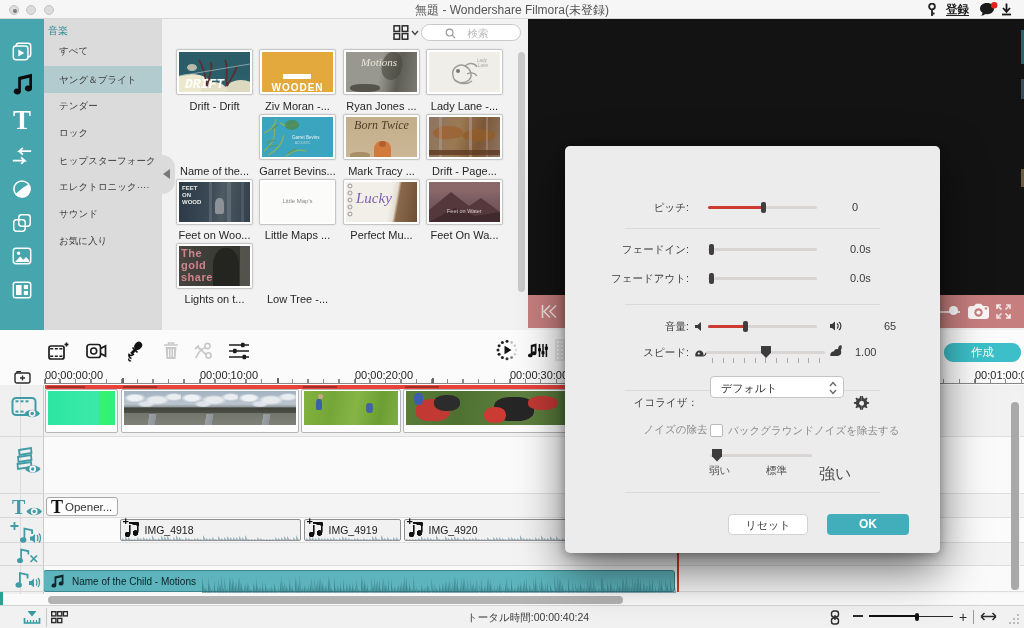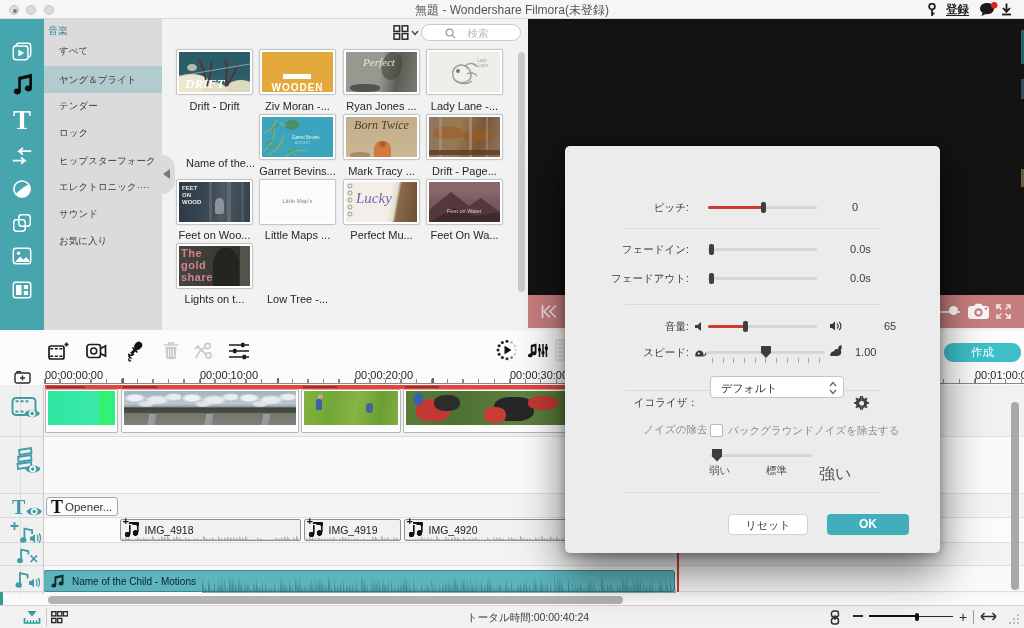--- a/index.html
+++ b/index.html
@@ -190,33 +190,33 @@
     <div class="thumb" style="left:14px;top:30px;">
         <div class="im" style="background:linear-gradient(#2b5d69 55%,#356771);">
       <div style="position:absolute;left:-10px;bottom:-10px;width:44px;height:28px;background:#ece8ce;border-radius:50%;"></div>
       <div style="position:absolute;right:-8px;bottom:-12px;width:34px;height:24px;background:#ddd9c1;border-radius:50%;"></div>
       <div style="position:absolute;left:22px;bottom:-8px;width:26px;height:18px;background:#e3dfc7;border-radius:50%;"></div>
       <div style="position:absolute;left:8px;top:12px;width:10px;height:7px;background:#d8d4bc;border-radius:50%;opacity:.8;"></div>
       <svg style="position:absolute;left:0;top:0;width:71px;height:40px;" viewBox="0 0 71 40">
             <path d="M28 34 C26 22 24 14 20 8 M28 34 C30 24 34 18 32 10 M48 34 C46 24 50 16 46 8 M48 34 C52 26 56 22 58 14" stroke="#5a2e30" stroke-width="1.8" fill="none"></path>
             <path d="M0 24 L71 12" stroke="#9ab4b8" stroke-width="0.8"></path>
           </svg>
-      <div style="position:absolute;left:6px;bottom:0px;font-family:Liberation Serif, serif;font-style:italic;font-weight:bold;font-size:13px;color:#fff;">DRIFT</div>
+      <div style="position:absolute;left:6px;bottom:0px;font-family:Liberation Mono, monospace;font-style:italic;font-weight:bold;font-size:13px;color:#fff;">DRIFT</div>
     </div>
       </div>
     <div class="thumb" style="left:97px;top:30px;">
         <div class="im" style="background:#e3a93c;">
       <div style="position:absolute;left:21px;top:22px;width:28px;height:5px;background:#fff;"></div>
       <div style="position:absolute;left:0;top:30px;width:71px;text-align:center;font-size:10px;font-weight:bold;color:#fff;letter-spacing:1px;">WOODEN</div>
     </div>
       </div>
     <div class="thumb" style="left:181px;top:30px;">
         <div class="im" style="background:linear-gradient(100deg,#999890 48%,#84837b 58%,#5e5d55 72%,#7c7b73);">
       <div style="position:absolute;left:36px;top:0px;width:20px;height:28px;background:#4a4941;border-radius:45%;transform:rotate(12deg);opacity:.65;"></div>
-      <div style="position:absolute;left:2px;top:4px;width:62px;text-align:center;font-family:'Liberation Serif',serif;font-style:italic;font-size:11px;color:#e8e6da;">Perfect</div>
+      <div style="position:absolute;left:2px;top:4px;width:62px;text-align:center;font-family:'Liberation Serif',serif;font-style:italic;font-size:11px;color:#e8e6da;">Motions</div>
       <div style="position:absolute;left:4px;bottom:0px;width:30px;height:8px;background:#55544c;border-radius:40%;"></div>
     </div>
       </div>
     <div class="thumb" style="left:264px;top:30px;">
         <div class="im" style="background:#efeee8;">
       <svg style="position:absolute;left:12px;top:2px;width:50px;height:36px;" viewBox="0 0 50 36">
             <g fill="none" stroke="#9c9c98" stroke-width="1.4">
               <path d="M12 22 C10 14 18 9 24 12 C30 15 32 22 28 26 C22 31 13 29 12 22 Z"></path>
               <path d="M24 12 C28 8 34 9 36 13 M14 26 C18 30 26 31 31 27"></path>
             </g>
@@ -308,21 +308,21 @@
         <div class="im" style="background:linear-gradient(95deg,#46453f,#3a3a34 55%,#2e2e2a);">
       <div style="position:absolute;left:2px;top:1px;font-size:11px;font-weight:bold;color:#e08a96;line-height:12px;opacity:.9;letter-spacing:.5px;">The<br>gold<br>share</div>
       <div style="position:absolute;left:34px;top:2px;width:26px;height:40px;background:#242420;border-radius:45% 45% 0 0;"></div>
       <div style="position:absolute;right:0px;top:0px;width:10px;height:40px;background:#62615a;opacity:.7;"></div>
     </div>
       </div>
     <div class="tlabel" style="left:11px;top:81px;">Drift - Drift</div>
     <div class="tlabel" style="left:94px;top:81px;">Ziv Moran -...</div>
     <div class="tlabel" style="left:178px;top:81px;">Ryan Jones ...</div>
     <div class="tlabel" style="left:261px;top:81px;">Lady Lane -...</div>
-    <div class="tlabel" style="left:11px;top:138px;margin-left:6px;">Name of the...</div>
+    <div class="tlabel" style="left:11px;top:146px;">Name of the...</div>
     <div class="tlabel" style="left:94px;top:145.5px;">Garret Bevins...</div>
     <div class="tlabel" style="left:178px;top:145.5px;">Mark Tracy ...</div>
     <div class="tlabel" style="left:261px;top:145.5px;">Drift - Page...</div>
     <div class="tlabel" style="left:11px;top:210px;">Feet on Woo...</div>
     <div class="tlabel" style="left:94px;top:210px;">Little Maps ...</div>
     <div class="tlabel" style="left:178px;top:210px;">Perfect Mu...</div>
     <div class="tlabel" style="left:261px;top:210px;">Feet On Wa...</div>
     <div class="tlabel" style="left:11px;top:274px;">Lights on t...</div>
     <div class="tlabel" style="left:94px;top:274px;">Low Tree -...</div>
     <div id="cscroll"></div>

